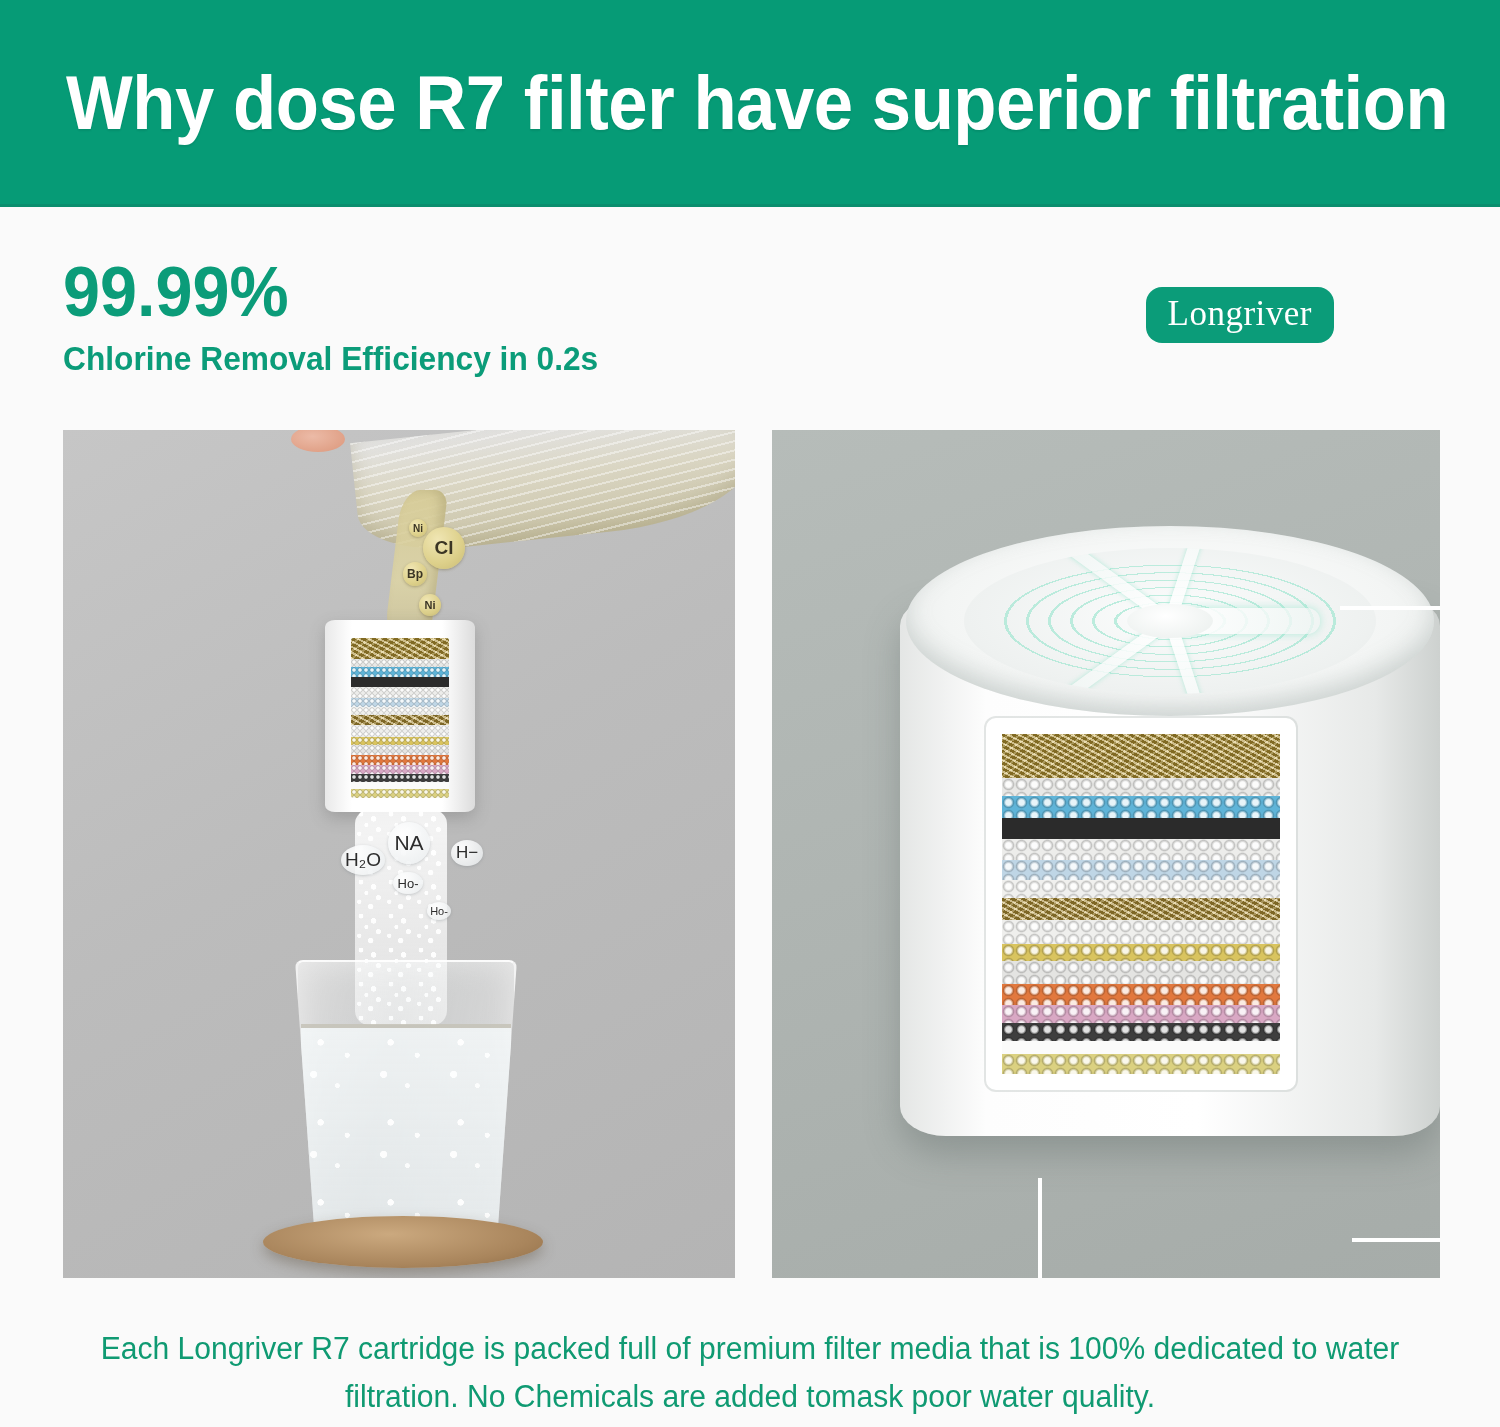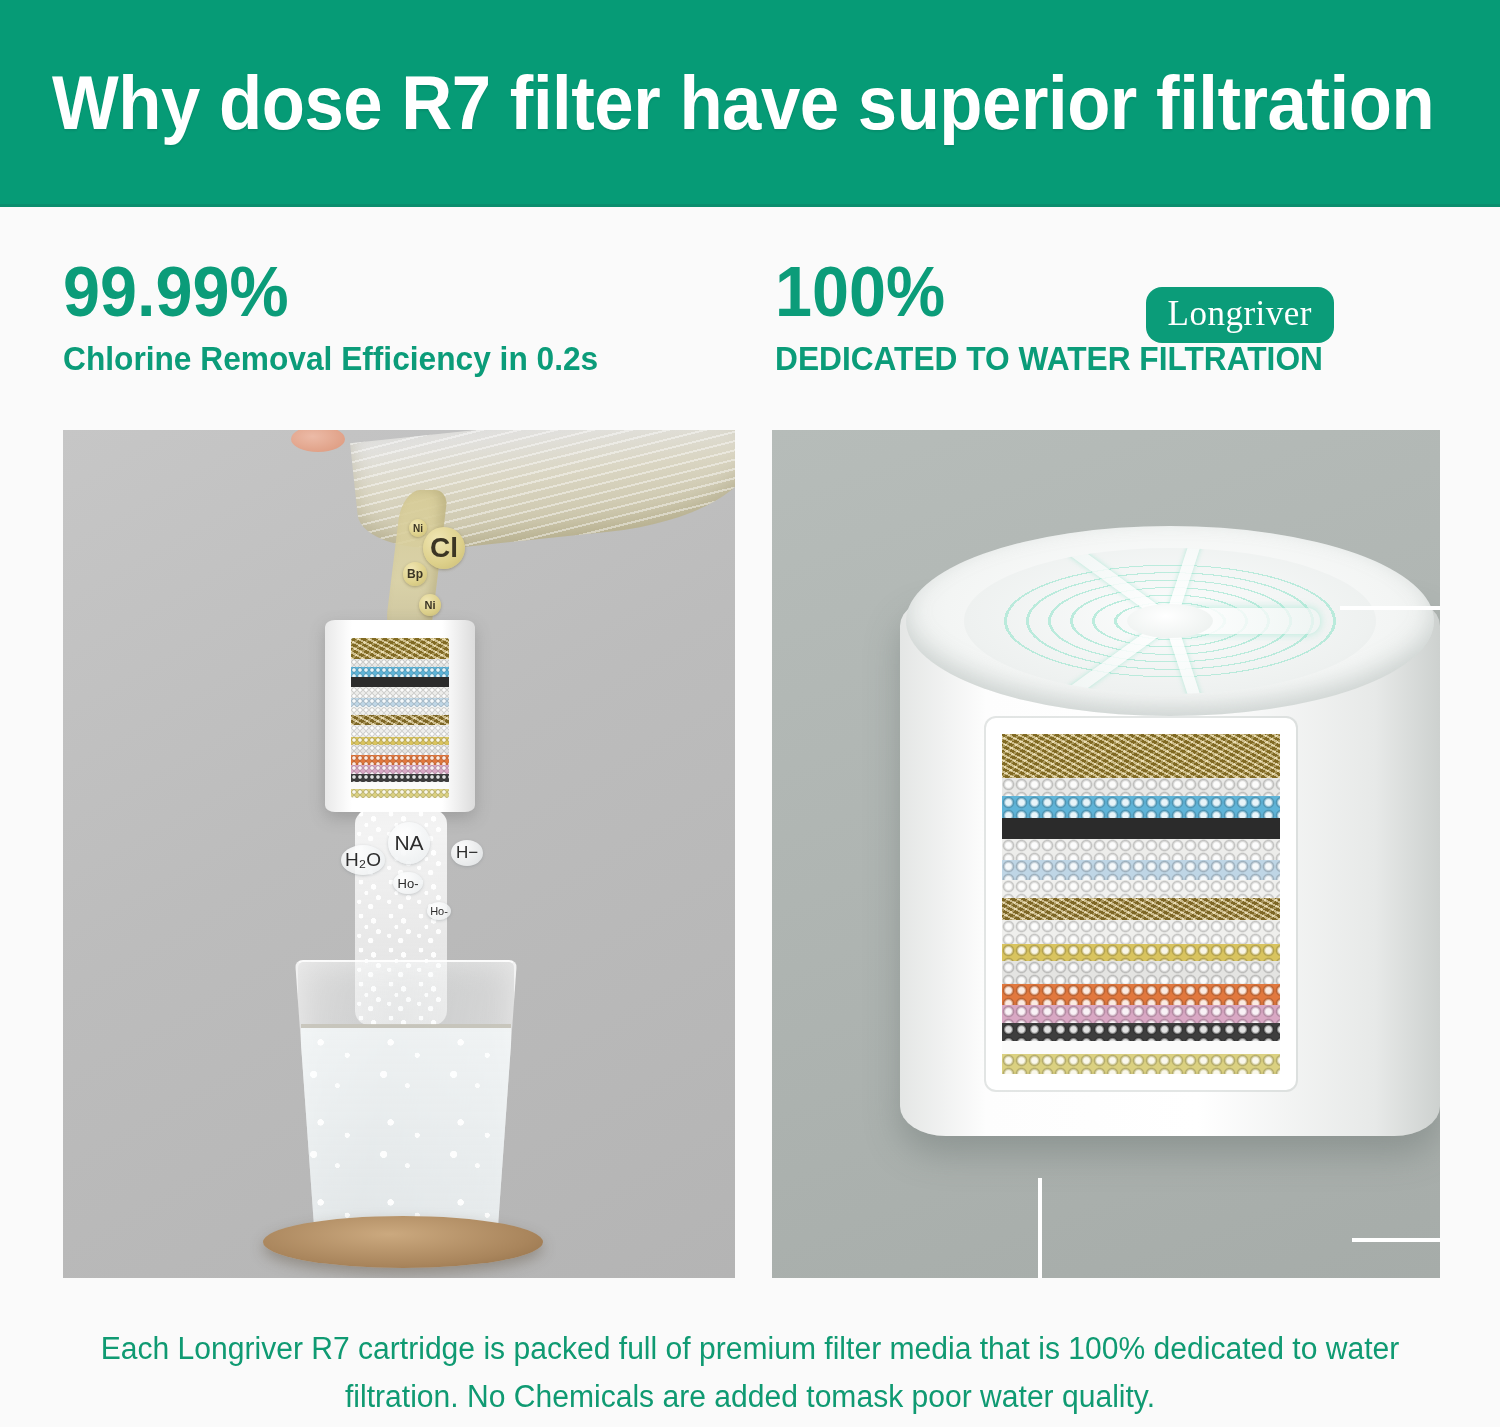--- a/index.html
+++ b/index.html
@@ -10,21 +10,21 @@
     overflow:hidden;
     position:relative;
   }
 
   
   .banner{
     position:absolute;left:0;top:0;width:1500px;height:207px;
     background:#069B76;
     border-bottom:3px solid #0a8e6e;
     box-sizing:border-box;
-    display:flex;align-items:center;justify-content:flex-start;
+    display:flex;align-items:center;justify-content:flex-end;
   }
   .banner-title{
     color:#ffffff;
     font-family:"Liberation Sans Narrow","Liberation Sans",sans-serif;
     font-weight:bold;
     font-size:76px;
     letter-spacing:-0.5px;
     transform:scaleX(0.93);
     transform-origin:center;
     white-space:nowrap;
@@ -112,21 +112,21 @@
     background:radial-gradient(circle at 35% 30%,#f0e6b4,#ddd08a 60%,#c9bb75);
     border-radius:50%;
     color:#3b3524;
     font-family:"Liberation Sans",sans-serif;
     font-weight:bold;
     display:flex;align-items:center;justify-content:center;
     box-shadow:0 1px 3px rgba(110,100,60,.45);
     margin-top:12px;
   }
   .mol-ni1{left:346px;top:77px;width:18px;height:18px;font-size:10px;}
-  .mol-cl {left:360px;top:85px;width:42px;height:42px;font-size:28px;}
+  .mol-cl {left:360px;top:85px;width:42px;height:42px;font-size:19px;}
   .mol-bp {left:340px;top:120px;width:24px;height:24px;font-size:12px;}
   .mol-ni2{left:356px;top:152px;width:22px;height:22px;font-size:11px;}
   .mol-hg {left:335px;top:180px;width:33px;height:33px;font-size:16px;}
 
   
   .cartridge{
     position:absolute;left:262px;top:190px;width:150px;height:192px;
     background:linear-gradient(90deg,#e9e9e9 0%,#ffffff 18%,#ffffff 78%,#dcdcdc 100%);
     border-radius:10px/7px;
     box-shadow:0 6px 16px rgba(90,90,90,.3);
@@ -290,24 +290,20 @@
   <div class="banner-title">Why dose R7 filter have superior filtration</div>
 </div>
 
 <div class="stats">
 
   <div class="stat stat-left">
     <div class="stat-number">99.99%</div>
     <div class="stat-caption">Chlorine Removal Efficiency in 0.2s</div>
   </div>
 
-  <div class="stat stat-right">
-    <div class="stat-number">100%</div>
-    <div class="stat-caption">DEDICATED TO WATER FILTRATION</div>
-  </div>
 
   <div class="brand-badge">Longriver</div>
 </div>
 
 <div class="panel panel-left">
 
   <div class="pitcher">
     <div class="pitcher-ribs"></div>
   </div>
   <div class="pitcher-cap"></div>

